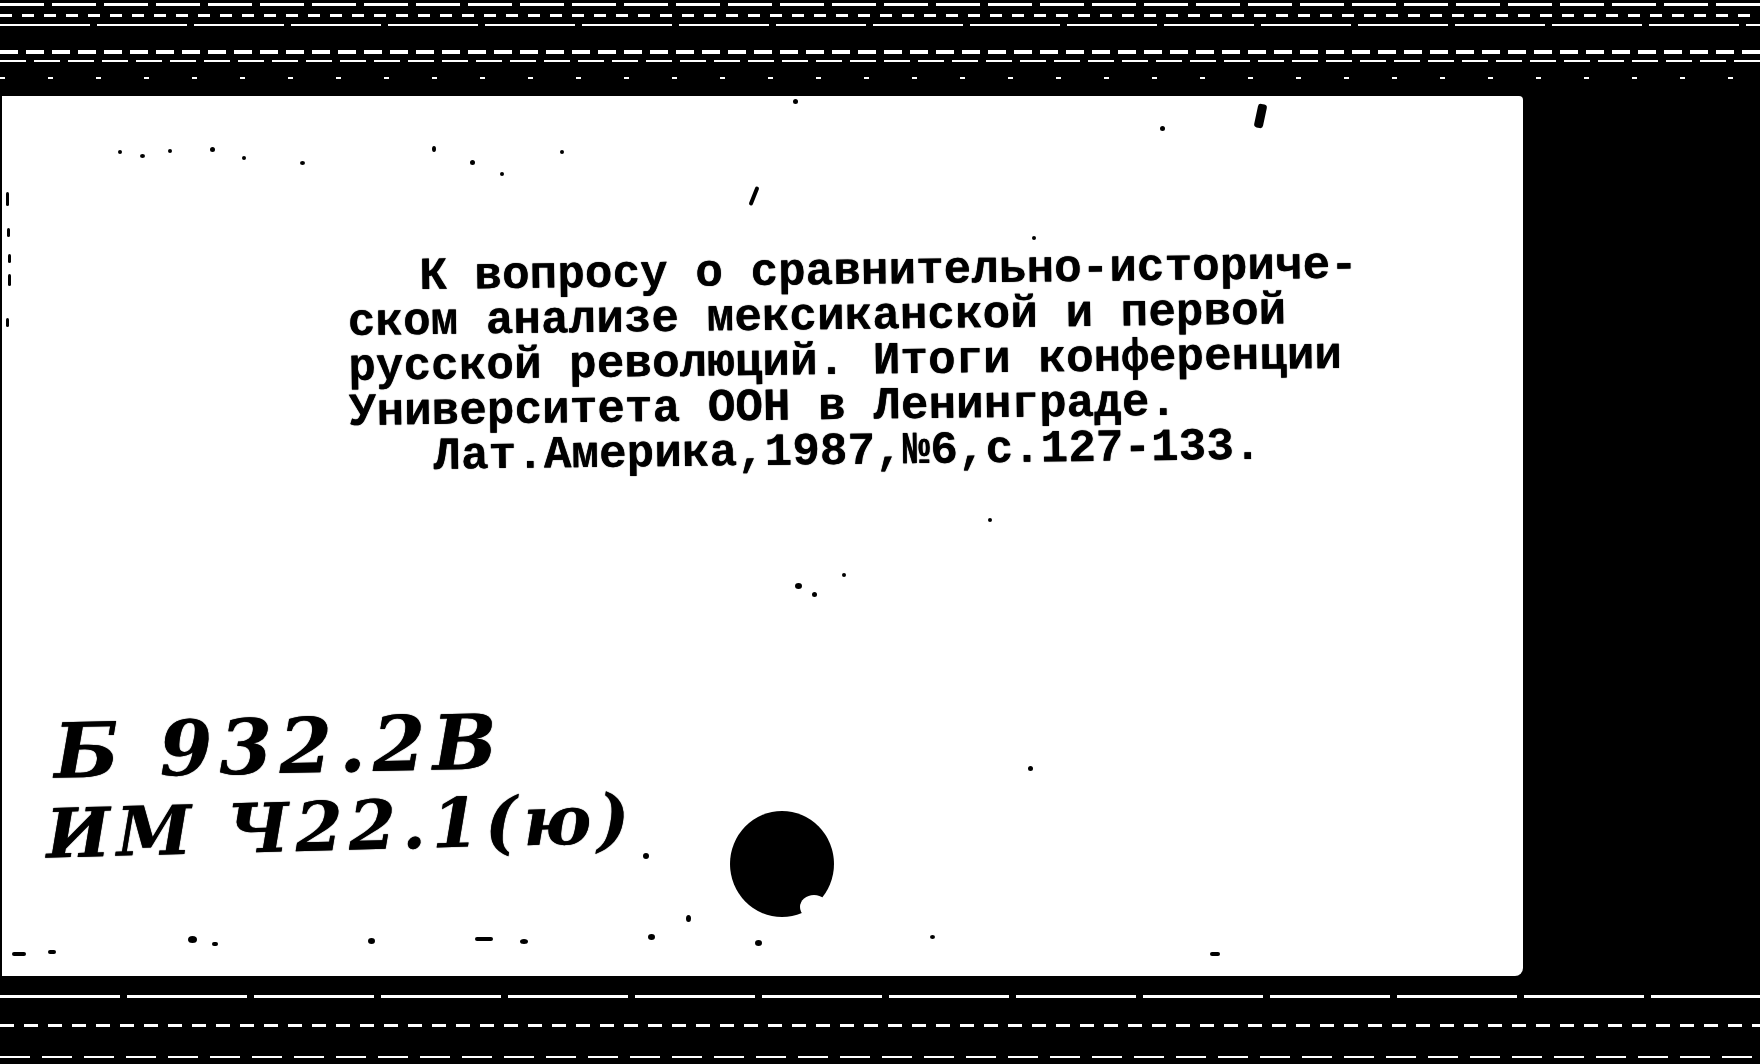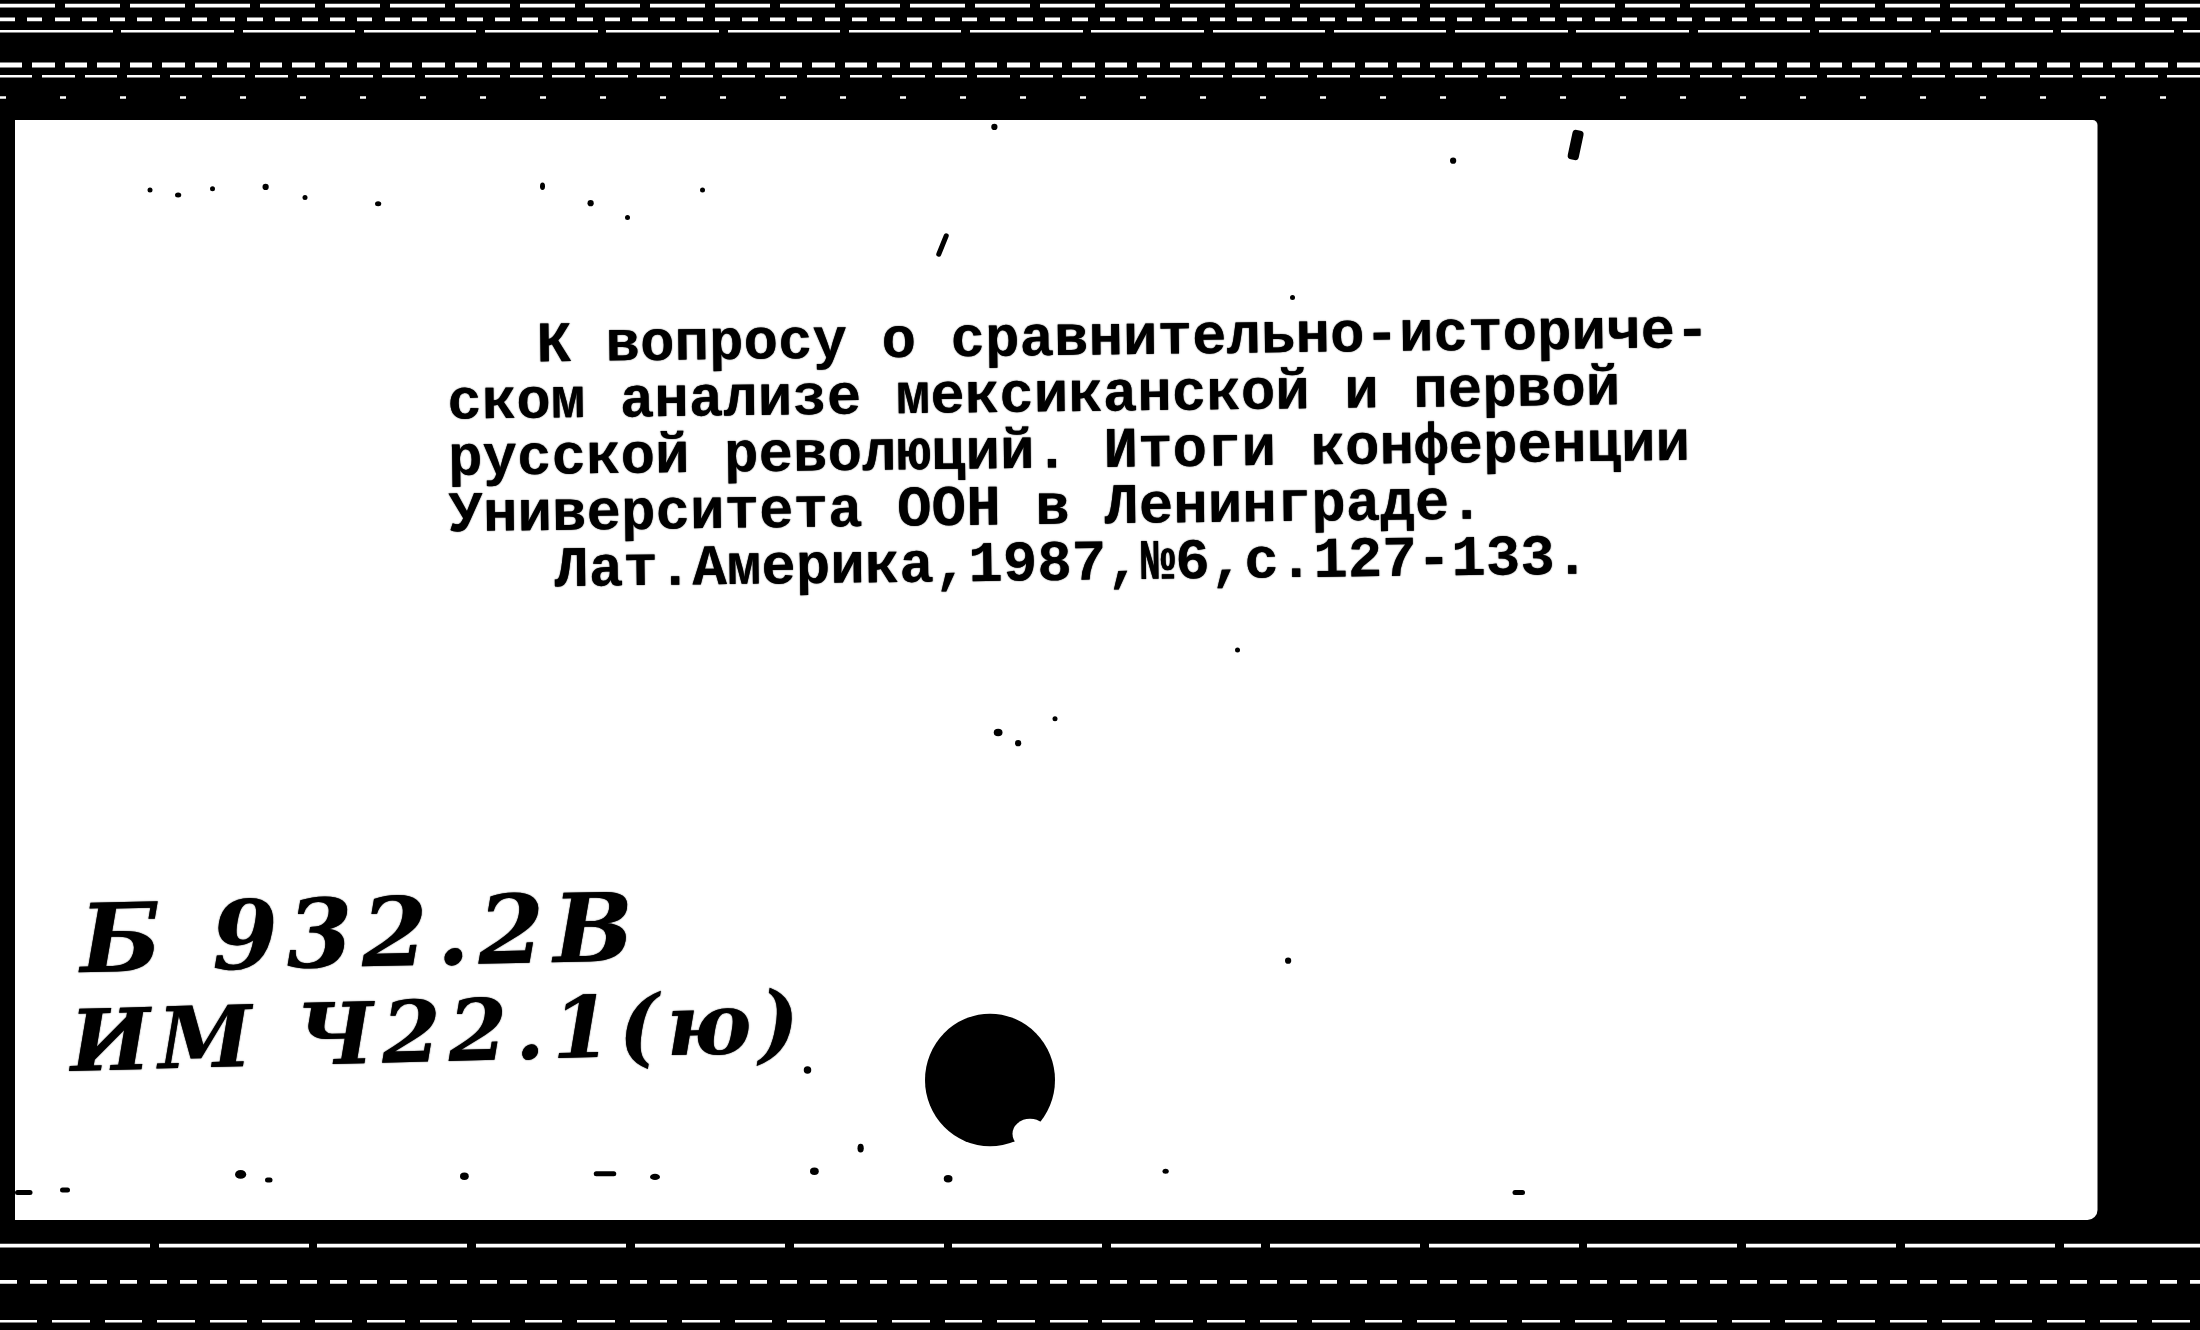--- a/index.html
+++ b/index.html
@@ -28,23 +28,23 @@
   .streak.s4 { top: 50px; height: 4px; background: repeating-linear-gradient(90deg,#fff 0 18px, rgba(0,0,0,0) 18px 26px); }
   .streak.s5 { top: 60px; height: 2px; background: repeating-linear-gradient(90deg,#fff 0 26px, rgba(0,0,0,0) 26px 34px); }
   .streak.s6 { top: 77px; height: 2px; background: repeating-linear-gradient(90deg,#fff 0 5px, rgba(0,0,0,0) 5px 48px); }
   .streak.s7 { top: 995px;  height: 3px; background: repeating-linear-gradient(90deg,#fff 0 120px, rgba(0,0,0,0) 120px 127px); }
   .streak.s8 { top: 1024px; height: 3px; background: repeating-linear-gradient(90deg,#fff 0 14px, rgba(0,0,0,0) 14px 24px); }
   .streak.s9 { top: 1056px; height: 2px; background: repeating-linear-gradient(90deg,#fff 0 30px, rgba(0,0,0,0) 30px 42px); }
 
   
   .card {
     position: absolute;
-    left: 12px;
+    left: 2px;
     top: 96px;
-    width: 1666px;
+    width: 1521px;
     height: 880px;
     background: #fff;
     border-radius: 0 4px 8px 0;
   }
 
   
   .typed-block {
     position: absolute;
     left: 345px;
     top: 160px;

